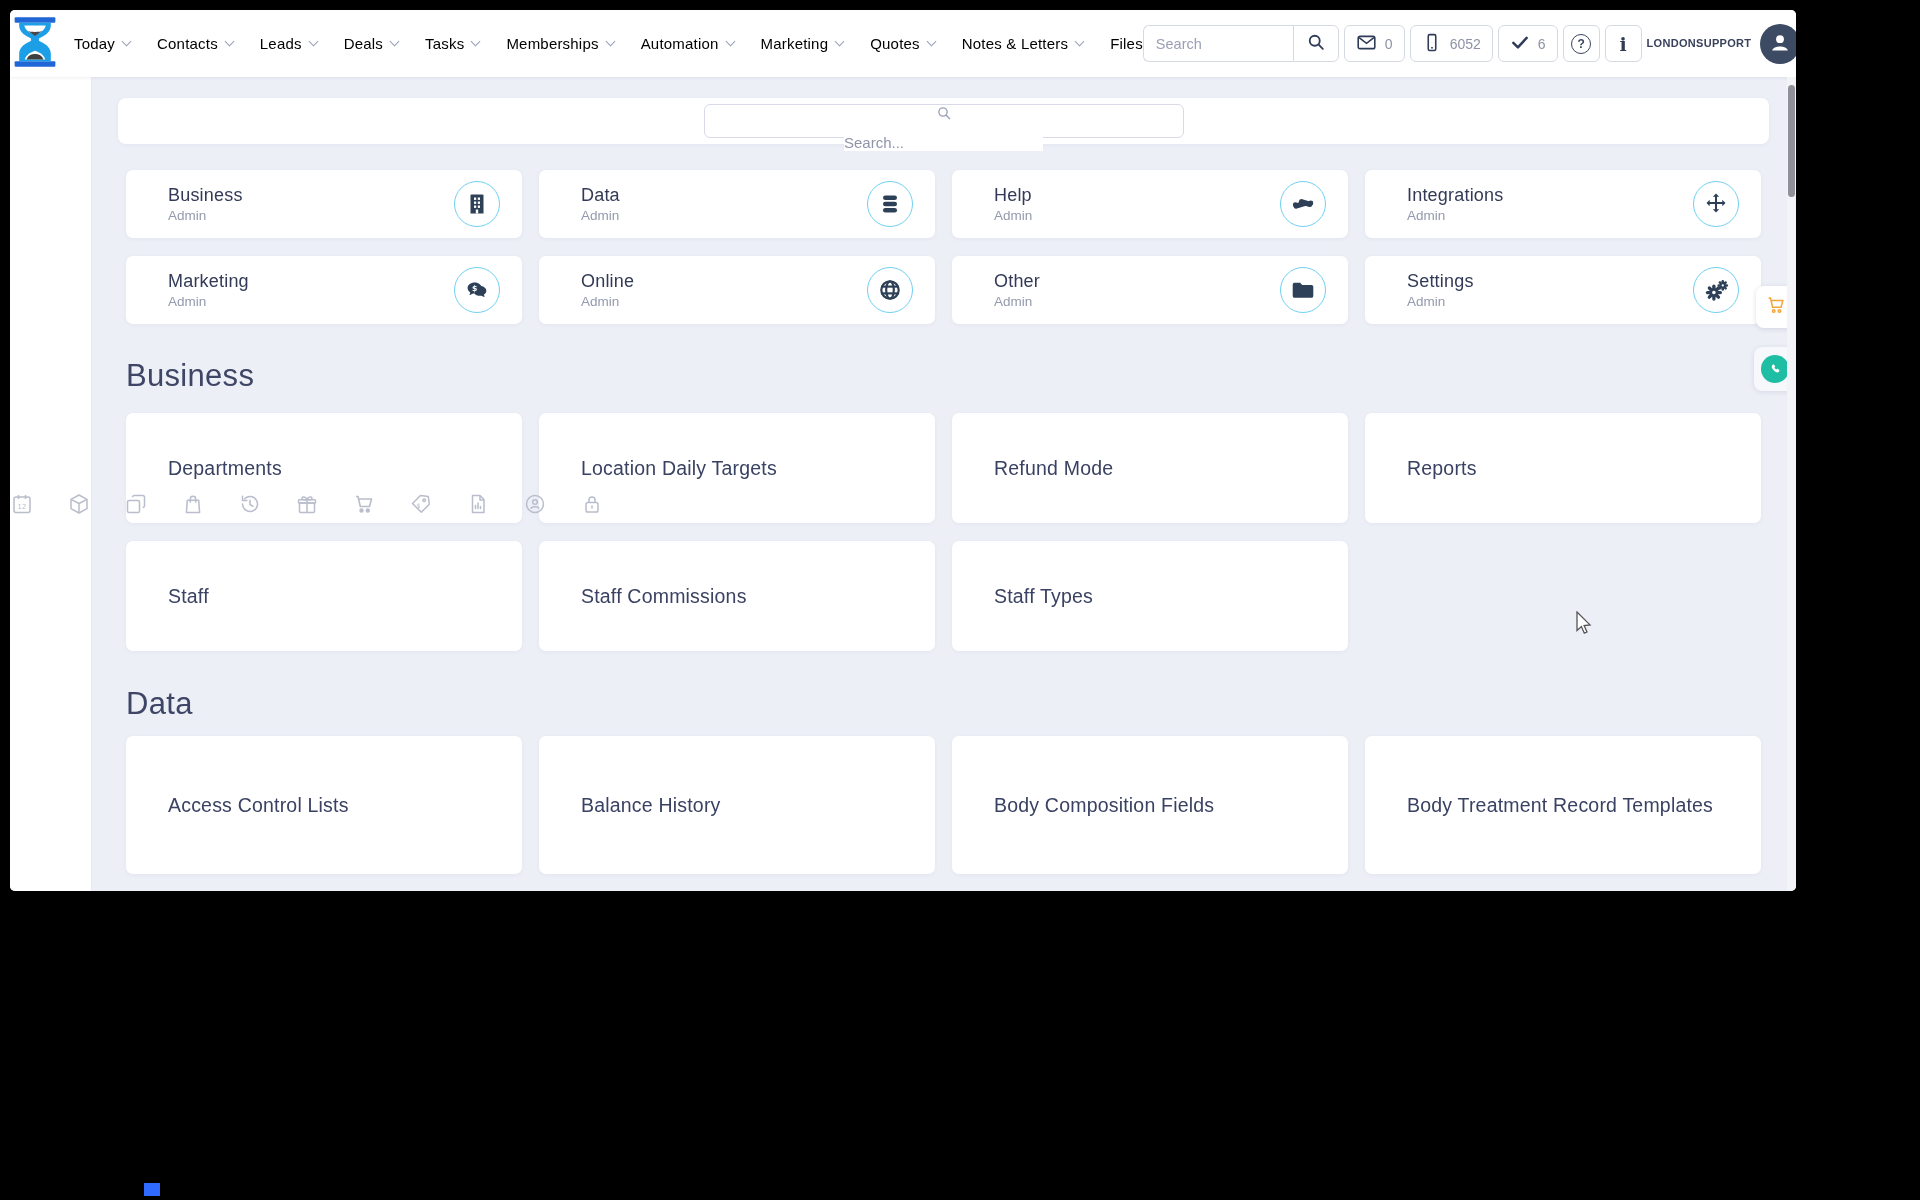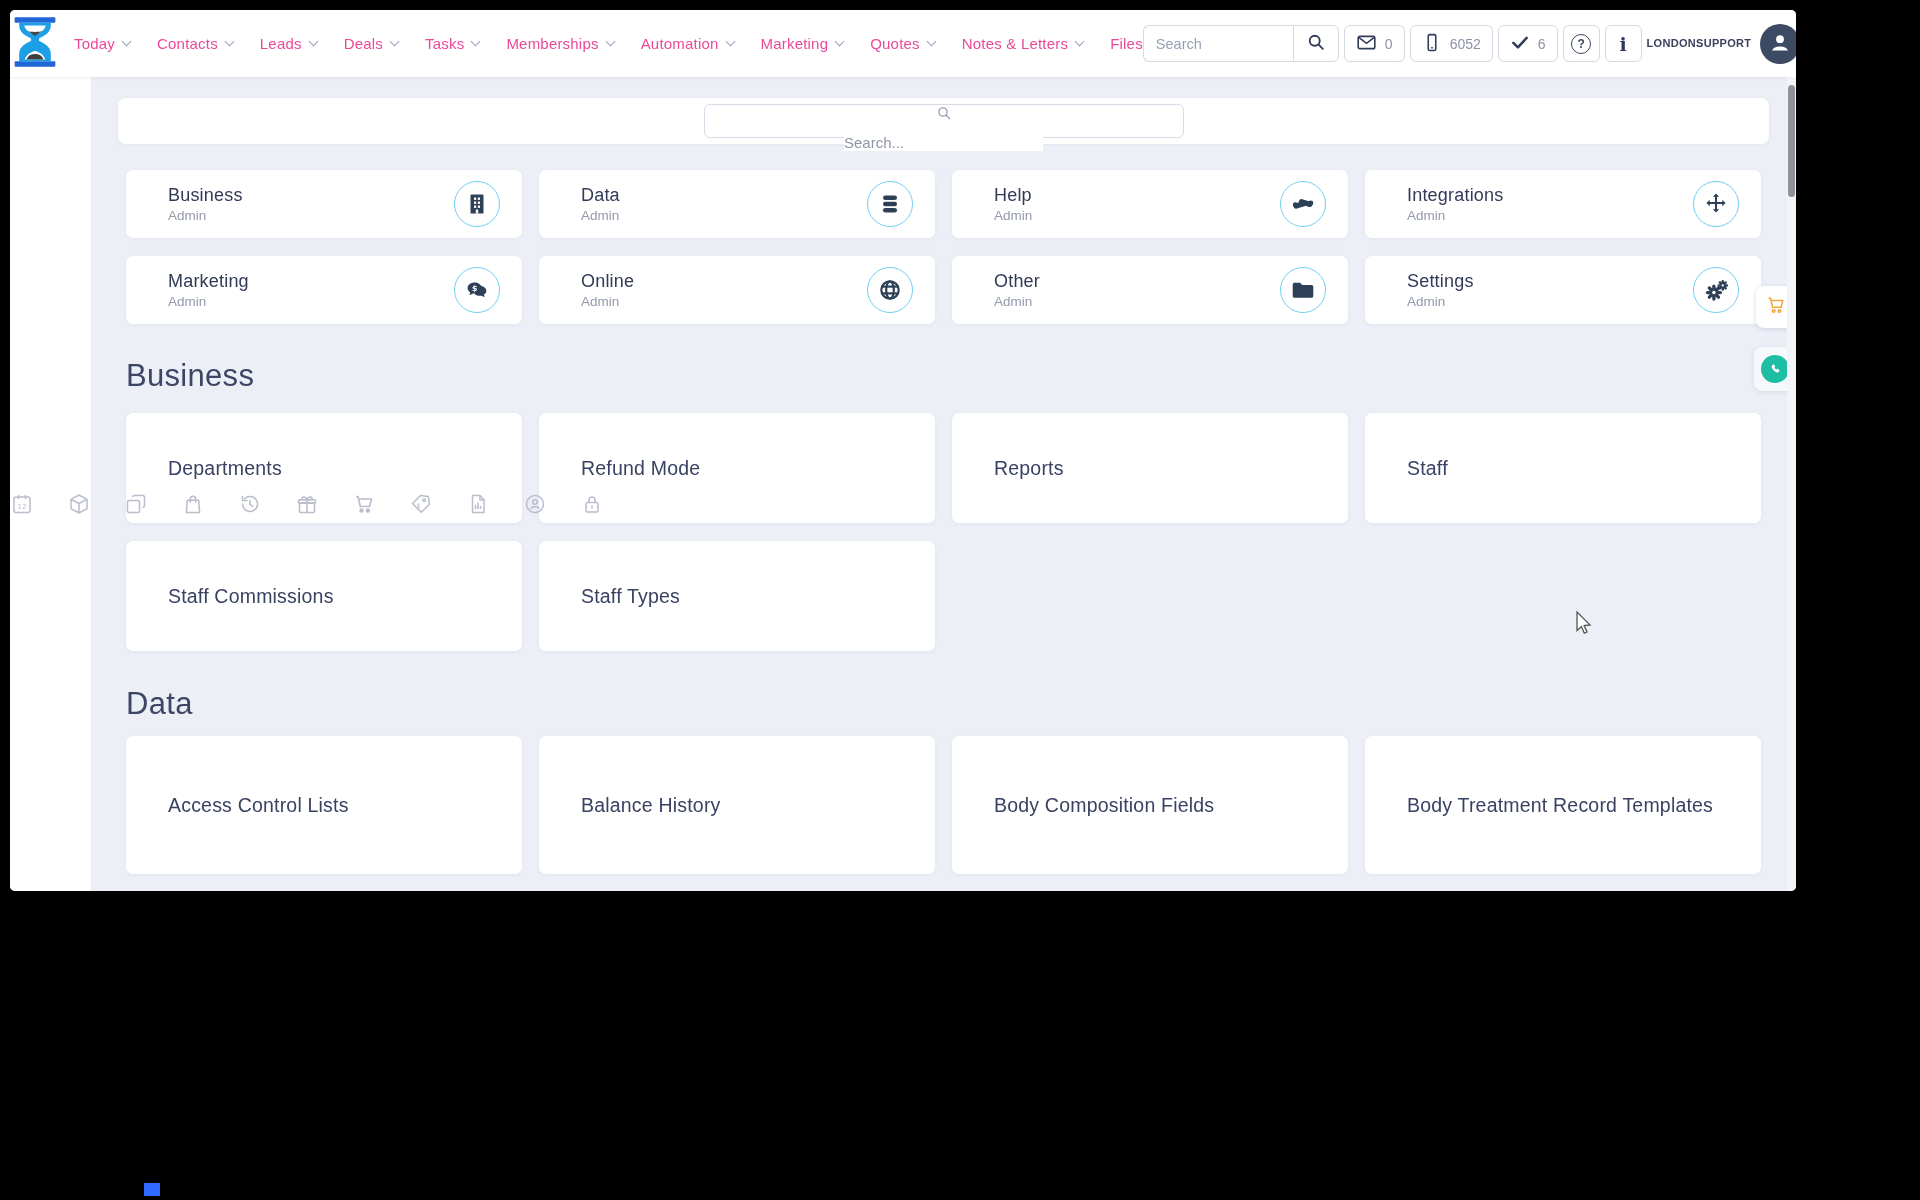--- a/index.html
+++ b/index.html
@@ -4,21 +4,21 @@
 <style>
   * { margin:0; padding:0; box-sizing:border-box; }
   html,body { width:1920px; height:1200px; background:#000; font-family:"Liberation Sans",sans-serif; overflow:hidden; }
   .stage { position:relative; width:1920px; height:1200px; background:#000; }
   .app { position:absolute; left:10px; top:10px; width:1786px; height:881px; background:#edeff7; border-radius:5px; overflow:hidden; }
 
   
   .navbar { position:absolute; left:0; top:0; width:100%; height:67px; background:#fff; display:flex; align-items:center; box-shadow:0 1px 3px rgba(40,50,90,.08); z-index:5; }
   .logo { width:84px; display:flex; justify-content:center; align-items:center; cursor:pointer; }
   .nav { display:flex; align-items:center; gap:27px; margin-left:14px; white-space:nowrap; }
-  .nav-item { display:flex; align-items:center; color:#ec4899; font-size:15px; font-weight:500; letter-spacing:.2px; cursor:pointer; text-decoration:none; }
+  .nav-item { display:flex; align-items:center; color:#000000; font-size:15px; font-weight:500; letter-spacing:.2px; cursor:pointer; text-decoration:none; }
   .chev { width:7px; height:7px; border-right:1.6px solid #9aa0b8; border-bottom:1.6px solid #9aa0b8; transform:rotate(45deg); display:inline-block; margin-left:8px; margin-top:-4px; }
   .nav-right { margin-left:auto; display:flex; align-items:center; gap:5px; padding-right:18px; }
   .nb-search { display:flex; height:37px; }
   .nb-search input { width:150px; height:37px; border:1px solid #d5d9e2; border-right:none; border-radius:6px 0 0 6px; padding:0 12px; font-size:14.5px; color:#4a5168; outline:none; font-family:"Liberation Sans",sans-serif; }
   .nb-search input::placeholder { color:#9aa0b4; }
   .nb-search-btn { width:46px; height:37px; background:#fff; border:1px solid #d5d9e2; border-radius:0 6px 6px 0; display:flex; align-items:center; justify-content:center; cursor:pointer; }
   .badge { height:37px; background:#fff; border:1px solid #d5d9e2; border-radius:6px; display:flex; align-items:center; gap:8px; padding:0 11px; font-size:14px; color:#8d93a6; cursor:pointer; font-family:"Liberation Sans",sans-serif; }
   .sq { width:37px; height:37px; background:#fff; border:1px solid #d5d9e2; border-radius:6px; display:flex; align-items:center; justify-content:center; cursor:pointer; }
   .help-circle { width:20px; height:20px; border:1.5px solid #3a4560; border-radius:50%; color:#3a4560; font-size:12px; font-weight:600; display:flex; align-items:center; justify-content:center; }
   .info-glyph { font-family:"DejaVu Serif",serif; font-weight:700; font-size:19px; color:#2f3b57; }
@@ -420,20 +420,23 @@
         </div>
       </div>
     </div>
 
     <h2 class="section-title">Business</h2>
     <div class="grid item-grid">
       <div class="item-card">
             <span>Departments</span>
           </div>
       <div class="item-card">
+            <span>Location Daily Targets</span>
+          </div>
+      <div class="item-card">
             <span>Refund Mode</span>
           </div>
       <div class="item-card">
             <span>Reports</span>
           </div>
       <div class="item-card">
             <span>Staff</span>
           </div>
       <div class="item-card">
             <span>Staff Commissions</span>

